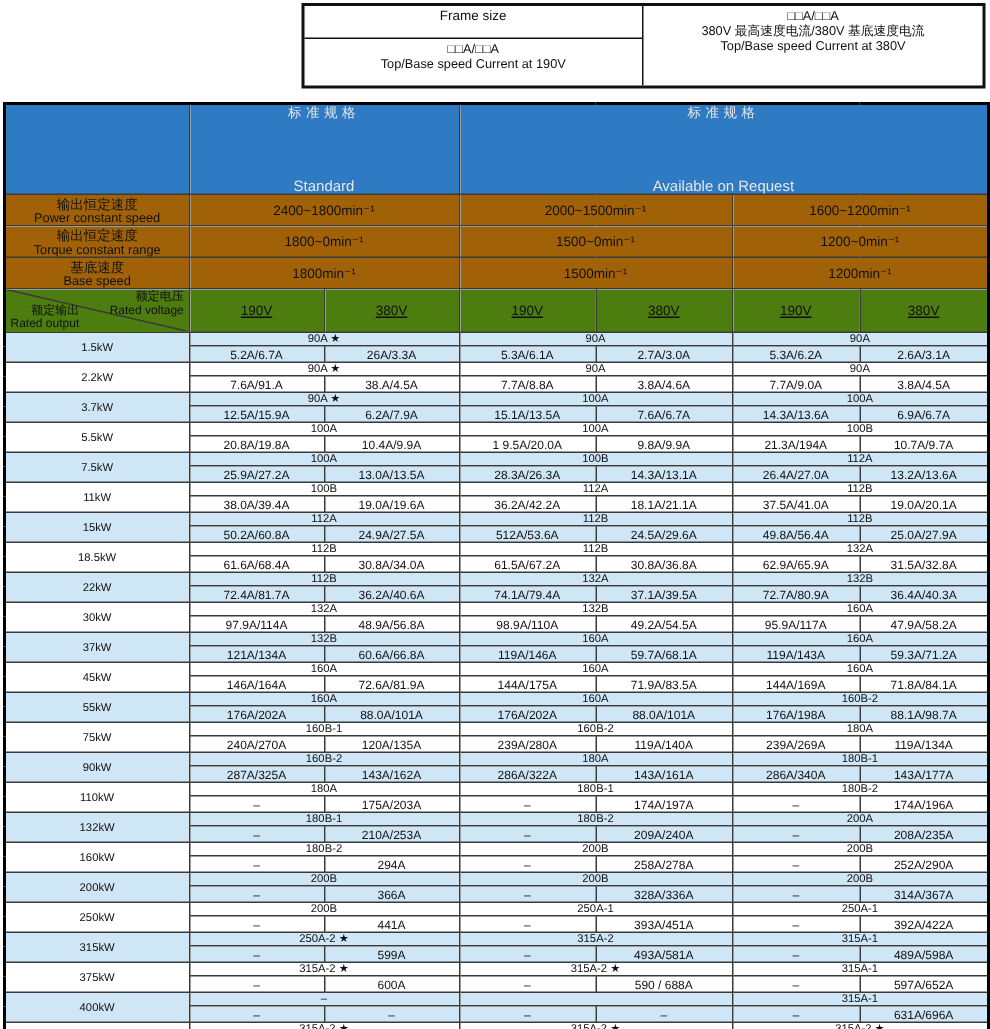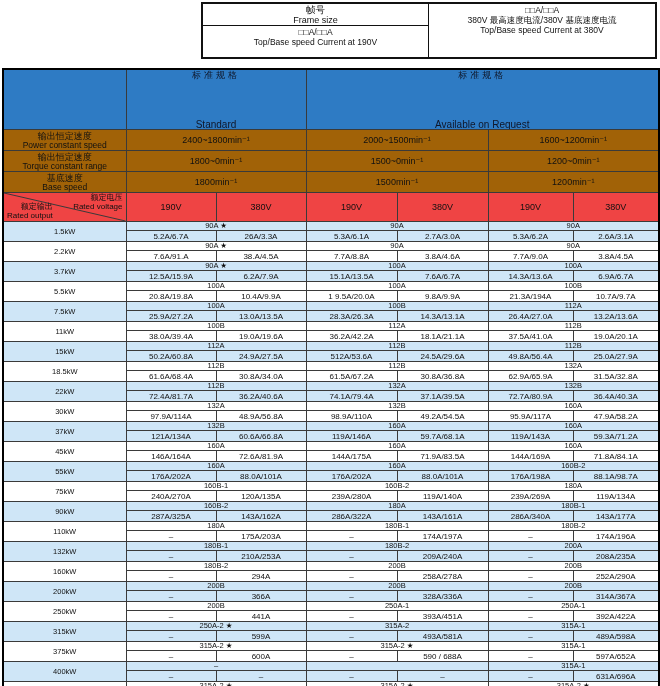--- a/index.html
+++ b/index.html
@@ -16,30 +16,30 @@
   .top-title .en{font-size:9px;line-height:10px;}
   .top-desc{text-align:center;padding-top:1px;}
   .top-desc div{font-size:8.5px;line-height:10px;white-space:nowrap;}
 
   
   table.spec{position:absolute;left:2px;top:68px;width:656px;border-collapse:collapse;
              table-layout:fixed;border:2px solid #000;}
   table.spec td{border:1px solid #3a3a3a;padding:0;text-align:center;vertical-align:middle;
                 overflow:hidden;white-space:nowrap;}
 
-  tr.band td{background:#2e7bc4;color:#0f172a;height:20px;}
+  tr.band td{background:#2e7bc4;color:#e5e5e5;height:20px;}
   tr.band .cn{font-size:9px;letter-spacing:3px;line-height:10px;}
   tr.band .en{font-size:10px;letter-spacing:0;line-height:9px;margin-top:40px;}
 
   tr.specrow td{height:20px;background:#a16207;}
   .lbl .cn{font-size:9px;line-height:10px;}
   .lbl .en{font-size:8.5px;line-height:9px;}
   .specval{font-size:9px;}
 
-  tr.voltrow td{height:28px;background:#ef4444;font-size:9px;}
+  tr.voltrow td{height:28px;background:#4d7c0f;font-size:9px;text-decoration:underline;}
   td.corner{position:relative;}
   td.corner svg{position:absolute;left:0;top:0;width:100%;height:100%;}
   td.corner svg line{stroke:#3a3a3a;stroke-width:1;vector-effect:non-scaling-stroke;}
   .corner-top{position:absolute;top:1px;right:3px;width:58px;text-align:right;
               font-size:8px;line-height:8.5px;}
   .corner-bottom{position:absolute;bottom:1px;left:3px;text-align:right;
               font-size:8px;line-height:8.5px;}
 
   tr.frame-row td{height:8px;font-size:7.5px;line-height:8px;}
   tr.current-row td{height:10px;font-size:8px;line-height:9px;}
@@ -50,21 +50,20 @@
   td.kw-white{background:#ffffff;margin-left:12px;}
 </style>
 </head>
 <body>
 
 <div class="page">
 
   <div class="topbox">
     <div class="topcol left">
       <div class="top-title">
-        <div class="cn">帧号</div>
         <div class="en">Frame size</div>
       </div>
       <div class="top-desc">
         <div>□□A/□□A</div>
         <div>Top/Base speed Current at 190V</div>
       </div>
     </div>
     <div class="topcol">
       <div class="top-desc">
         <div>□□A/□□A</div>

